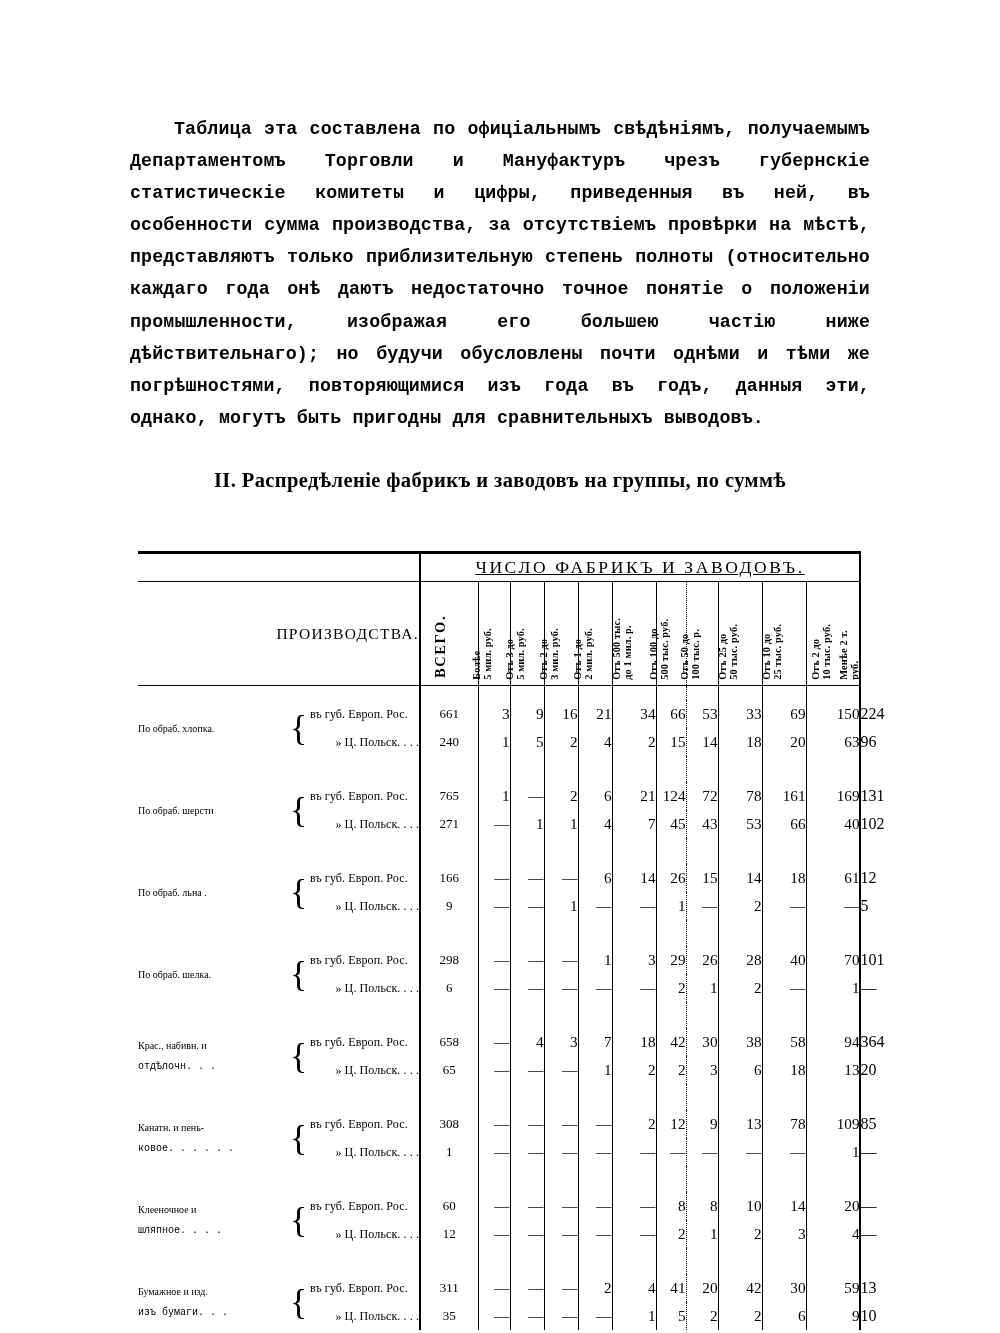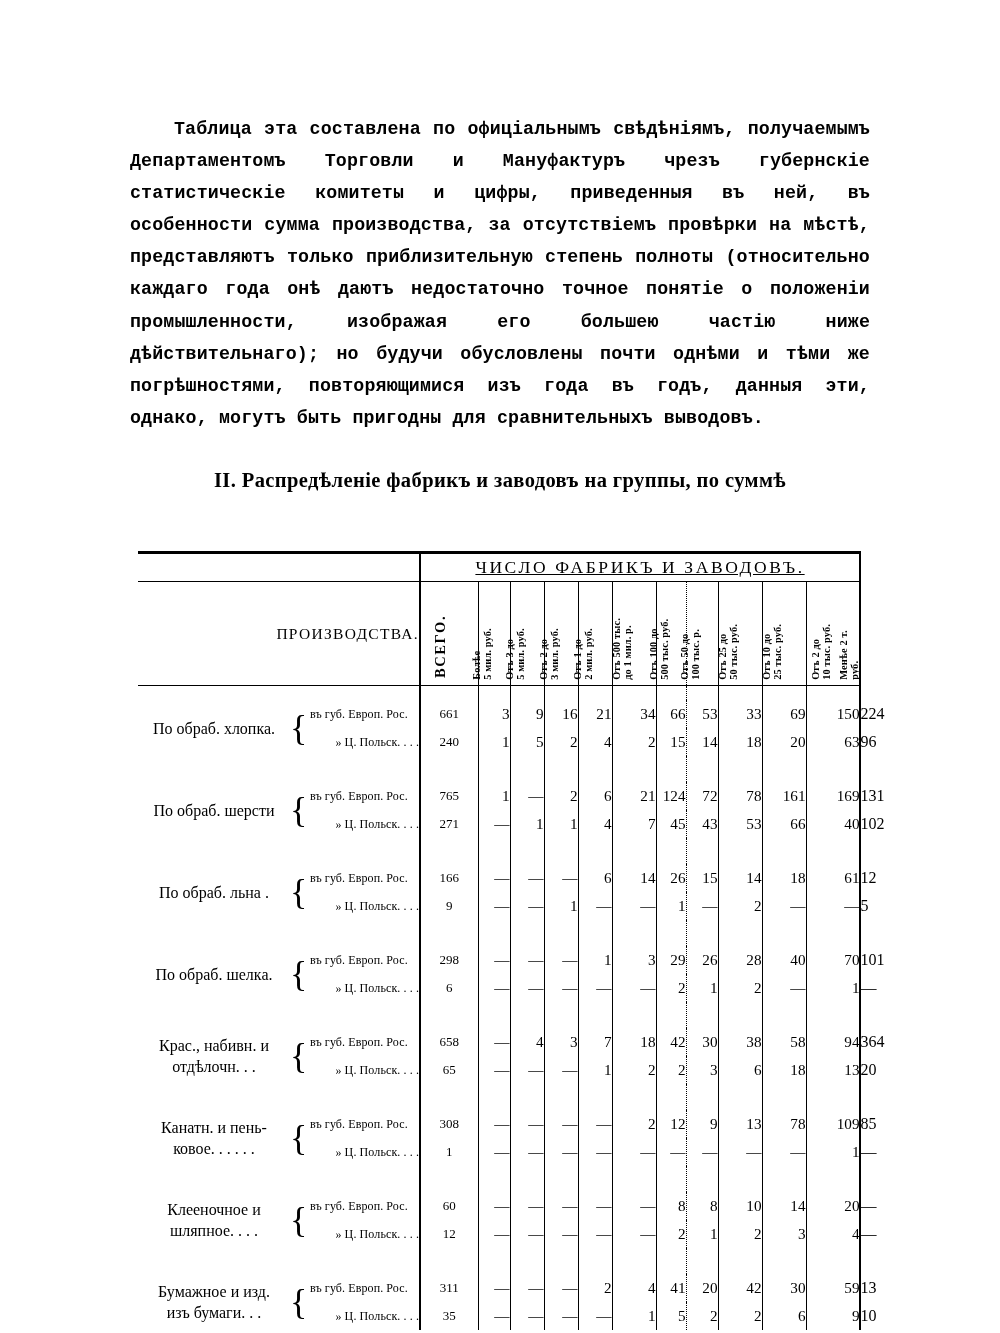--- a/index.html
+++ b/index.html
@@ -136,28 +136,27 @@
     transform-origin: left bottom;
     transform: rotate(-90deg);
     white-space: nowrap;
     font-size: 14.5px;
     font-weight: bold;
     letter-spacing: 1.6px;
   }
 
   
   .grp-label {
-    font-size: 16px;
-    font-weight: bold;
-    text-align: center;
+    font-size: 10px;
+    font-weight: bold;
     line-height: 21px;
     padding-left: 2px;
     padding-right: 2px;
   }
-  .grp-label .l2 { display: block; }
+  .grp-label .l2 { display: block; font-family: Liberation Mono, monospace; }
   .brace {
     width: 16px;
     text-align: center;
     font-size: 36px;
     line-height: 1;
     font-family: "Liberation Serif", serif;
     color: #000;
   }
   .sub-label {
     font-size: 12px;

